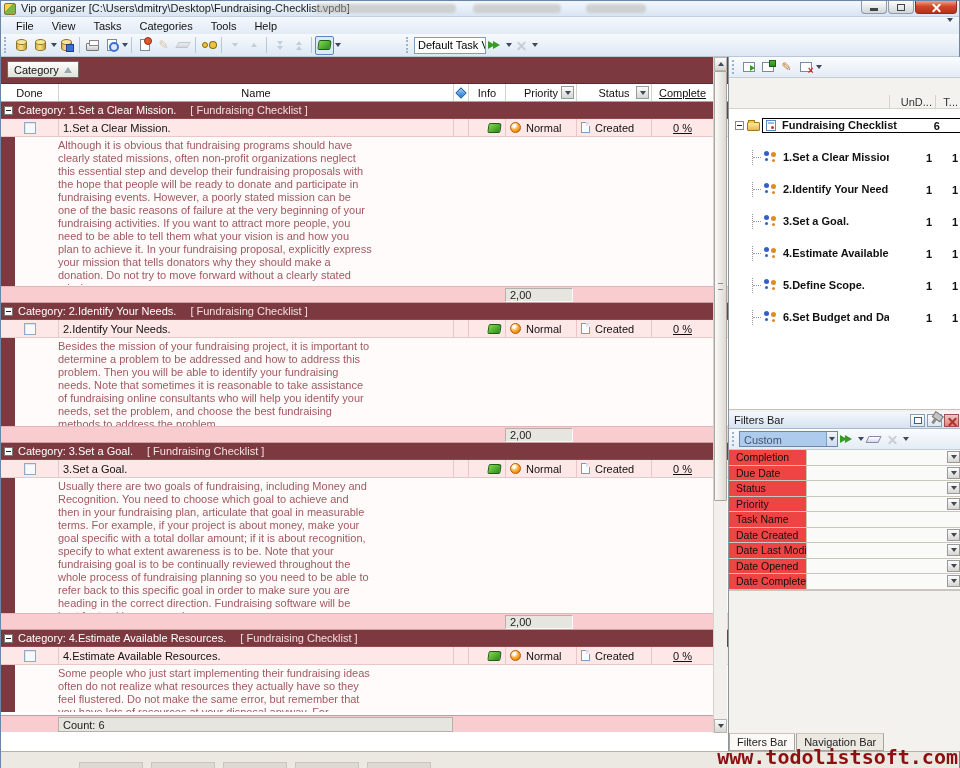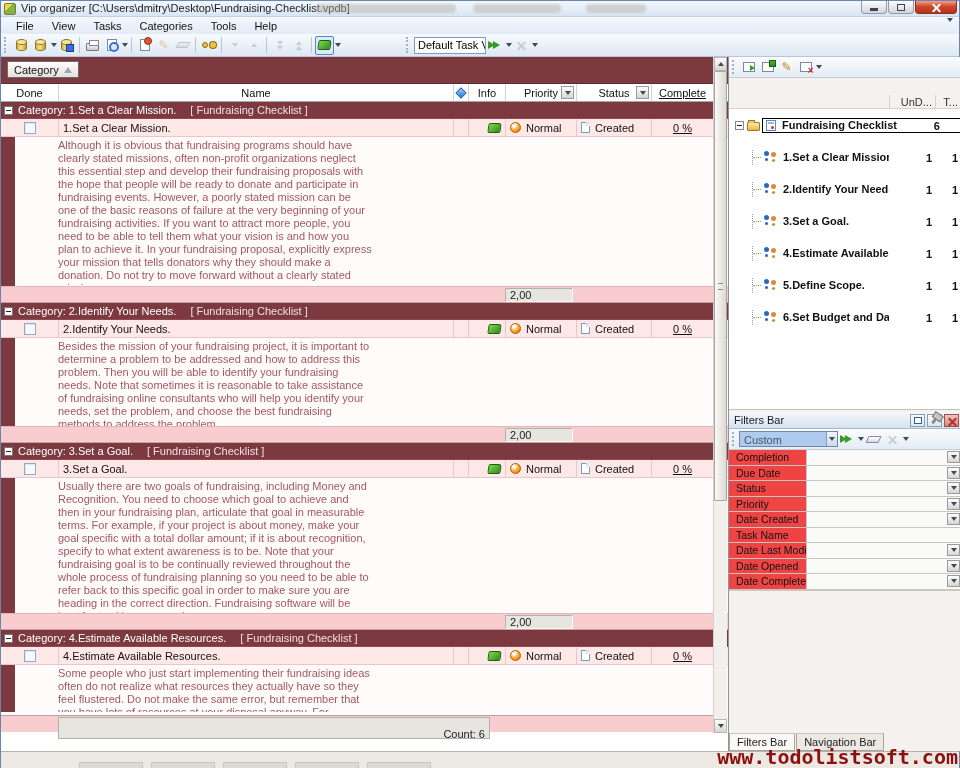--- a/index.html
+++ b/index.html
@@ -100,22 +100,22 @@
     background:radial-gradient(circle at 35% 30%,#ffffff 0 15%,#ffb13b 45%,#e07000 90%);border:1px solid #b85c00;}
   .ic-page{position:relative;width:9px;height:11px;background:#fff;border:1px solid #7a9cc4;flex:none;margin-right:5px;}
   .ic-page::after{content:"";position:absolute;right:-1px;top:-1px;width:0;height:0;border:2px solid;border-color:#cfe0f2 #fde7e7 #fde7e7 #cfe0f2;}
   .desc-row{position:relative;background:#fffbfb;overflow:hidden;}
   .desc-row::before{content:"";position:absolute;left:0;top:0;bottom:0;width:14px;background:#7c3a40;}
   .desc{position:absolute;left:57px;top:2px;width:314px;color:#a2595f;line-height:13px;}
   .sum-row{position:relative;height:17px;background:#f9cdcf;border-top:1px solid #e2b6b8;border-bottom:1px solid #caa0a2;}
   .sumbox{position:absolute;left:504px;top:1px;width:68px;height:14px;background:#e7e5e0;
     border:1px solid #b4b1aa;border-right-color:#fbfaf8;border-bottom-color:#fbfaf8;padding:0 4px;line-height:13px;color:#222;}
   .count-row{position:absolute;left:0;top:658px;width:712px;height:17px;background:#f9cdcf;border-top:1px solid #b9a0a2;}
-  .countbox{position:absolute;left:57px;top:1px;width:432px;height:15px;background:#e7e5e0;
-    border:1px solid #b4b1aa;padding:10px 4px;color:#222;text-align:right;}
+  .countbox{position:absolute;left:57px;top:1px;width:395px;height:15px;background:#e7e5e0;
+    border:1px solid #b4b1aa;padding:1px 4px;color:#222;}
 
   
   .sbar{position:absolute;right:1px;top:0;width:14px;height:676px;background:#f2f0ec;border-left:1px solid #d5d2cc;}
   .sb-btn{position:absolute;left:0;width:13px;height:14px;background:linear-gradient(#fdfdfd,#d8d5cf);
     border:1px solid #b8b5ae;display:flex;align-items:center;justify-content:center;}
   .sb-up{top:0;} .sb-dn{bottom:0;}
   .sb-thumb{position:absolute;left:0;top:14px;width:13px;height:430px;background:linear-gradient(90deg,#fbfaf8,#dcd9d2);
     border:1px solid #a8a59e;border-radius:1px;}
   .sb-thumb::after{content:"";position:absolute;left:3px;right:3px;top:50%;height:5px;margin-top:-3px;
     border-top:1px solid #918e87;border-bottom:1px solid #918e87;}
@@ -632,30 +632,30 @@
         </div>
         <div class="frow">
           <span class="flab">Priority</span>
           <span class="fval">
               <span class="fdd">
                 <span class="tri-d"></span>
               </span>
             </span>
         </div>
         <div class="frow">
-          <span class="flab">Date Created</span>
-          <span class="fval">
-              <span class="fdd">
-                <span class="tri-d"></span>
-              </span>
-            </span>
-        </div>
-        <div class="frow">
           <span class="flab">Task Name</span>
           <span class="fval"></span>
+        </div>
+        <div class="frow">
+          <span class="flab">Date Created</span>
+          <span class="fval">
+              <span class="fdd">
+                <span class="tri-d"></span>
+              </span>
+            </span>
         </div>
         <div class="frow">
           <span class="flab">Date Last Modified</span>
           <span class="fval">
               <span class="fdd">
                 <span class="tri-d"></span>
               </span>
             </span>
         </div>
         <div class="frow">

